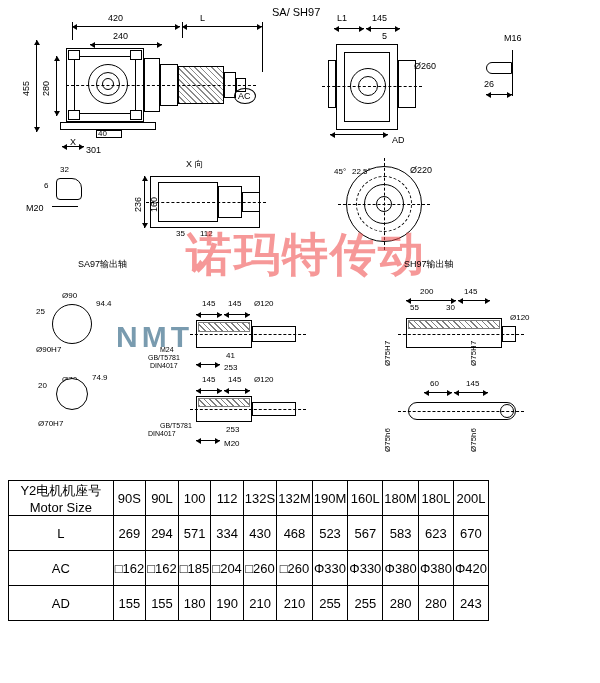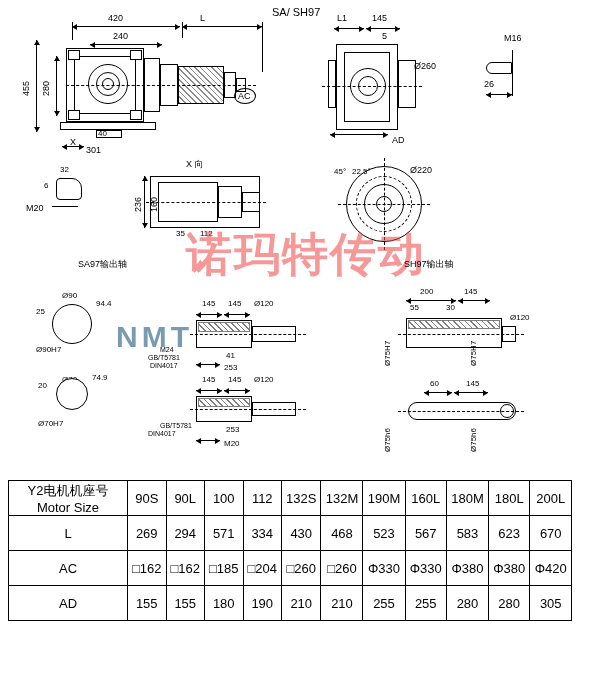--- a/index.html
+++ b/index.html
@@ -28,21 +28,21 @@
   .dimv:before,.dimv:after{content:"";position:absolute;left:-3px;border-left:3px solid transparent;border-right:3px solid transparent;}
   .dimv:before{top:0;border-bottom:5px solid #000;}
   .dimv:after{bottom:0;border-top:5px solid #000;}
   .rot{transform-origin:left top;}
   
   .wm{position:absolute;color:#ef4444;font-size:46px;font-weight:bold;opacity:.55;white-space:nowrap;letter-spacing:2px;}
   .wm2{position:absolute;color:#0c4a6e;font-size:30px;font-weight:bold;opacity:.55;white-space:nowrap;letter-spacing:4px;}
   
   table{border-collapse:collapse;}
   .mini td{border:1px solid #000;font-size:10px;text-align:center;padding:1px 4px;height:16px;white-space:nowrap;}
-  .spec{position:absolute;left:8px;top:480px;width:564px;}
+  .spec{position:absolute;left:8px;top:480px;width:481px;}
   .spec td{border:1px solid #000;text-align:center;font-size:13px;height:32px;white-space:nowrap;}
 </style>
 </head>
 <body>
 
 <div class="sheet">
 
   <div class="abs title" style="left:272px;top:6px;">SA/ SH97</div>
 
   <div class="abs lbl" style="left:108px;top:14px;">420</div>
@@ -268,18 +268,18 @@
       <td>155</td>
       <td>155</td>
       <td>180</td>
       <td>190</td>
       <td>210</td>
       <td>210</td>
       <td>255</td>
       <td>255</td>
       <td>280</td>
       <td>280</td>
-      <td>305</td>
+      <td>243</td>
     </tr>
   </tbody>
     </table>
 
 </div>
 
 </body></html>

